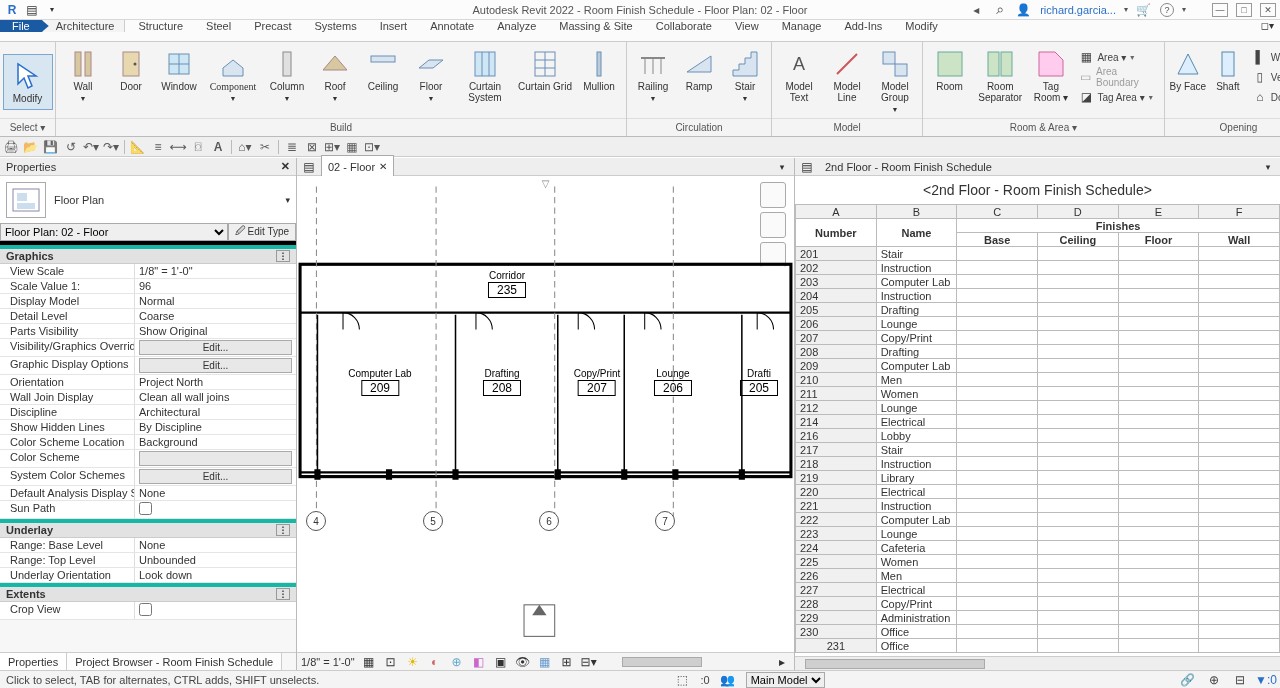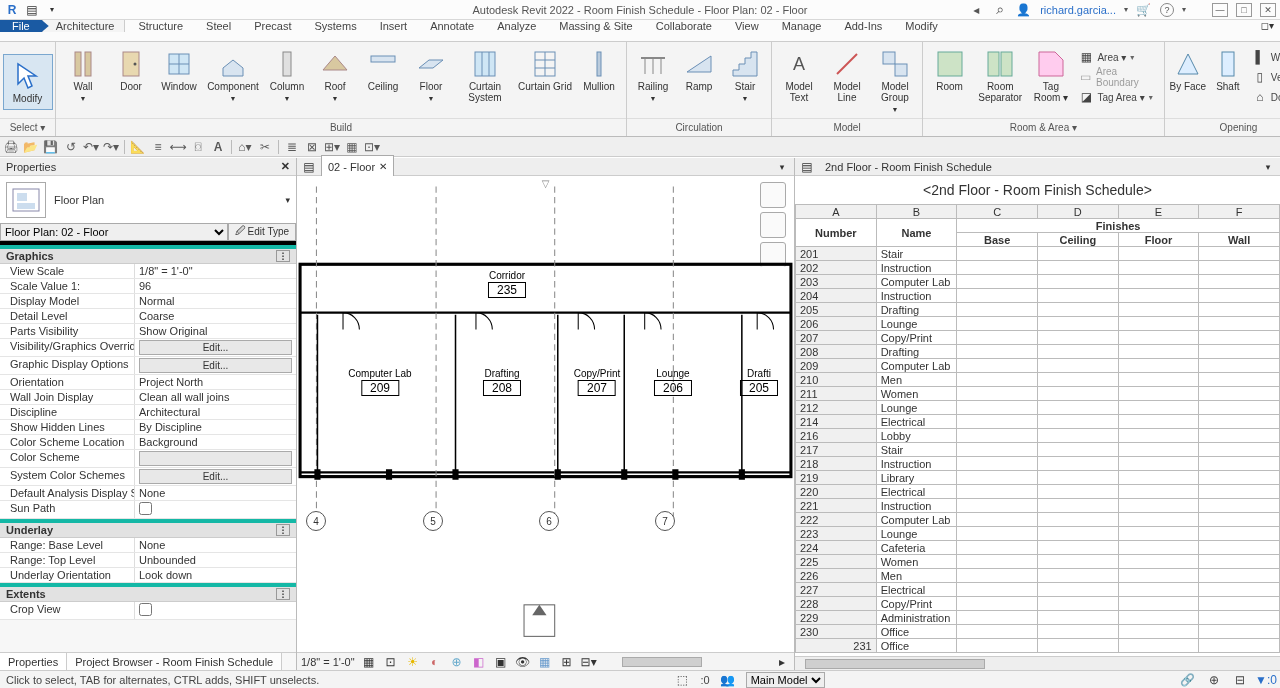--- a/index.html
+++ b/index.html
@@ -160,21 +160,21 @@
           <span>Door</span>
         </div>
         <div class="bigbtn" style="width: 46px;">
           <svg viewBox="0 0 32 32">
             <rect x="6" y="6" width="20" height="20" fill="#cfe6f5" stroke="#6a8fb5"></rect>
             <line x1="16" y1="6" x2="16" y2="26" stroke="#6a8fb5"></line>
             <line x1="6" y1="16" x2="26" y2="16" stroke="#6a8fb5"></line>
           </svg>
           <span>Window</span>
         </div>
-        <div class="bigbtn" style="width: 58px;">
+        <div class="bigbtn" style="width: 58px; font-family: Liberation Serif, serif;">
           <svg viewBox="0 0 32 32">
             <path d="M6 20 L16 12 L26 20 L26 28 L6 28 Z" fill="#d8e4f0" stroke="#6a8fb5"></path>
           </svg>
           <span>Component<br><span style="font-size:7px;">▼</span></span>
         </div>
         <div class="bigbtn" style="width: 46px;">
           <svg viewBox="0 0 32 32">
             <rect x="12" y="4" width="8" height="24" fill="#e0e0e0" stroke="#888"></rect>
           </svg>
           <span>Column<br><span style="font-size:7px;">▼</span></span>
@@ -832,21 +832,21 @@
             </tr>
             <tr>
               <td style="text-align:left;">230</td>
               <td>Office</td>
               <td></td>
               <td></td>
               <td></td>
               <td></td>
             </tr>
             <tr>
-              <td style="text-align:right;">231</td>
+              <td style="text-align:center;">231</td>
               <td>Office</td>
               <td></td>
               <td></td>
               <td></td>
               <td></td>
             </tr>
           </tbody>
         </table>
     </div>
     <div class="sched-scroll">

